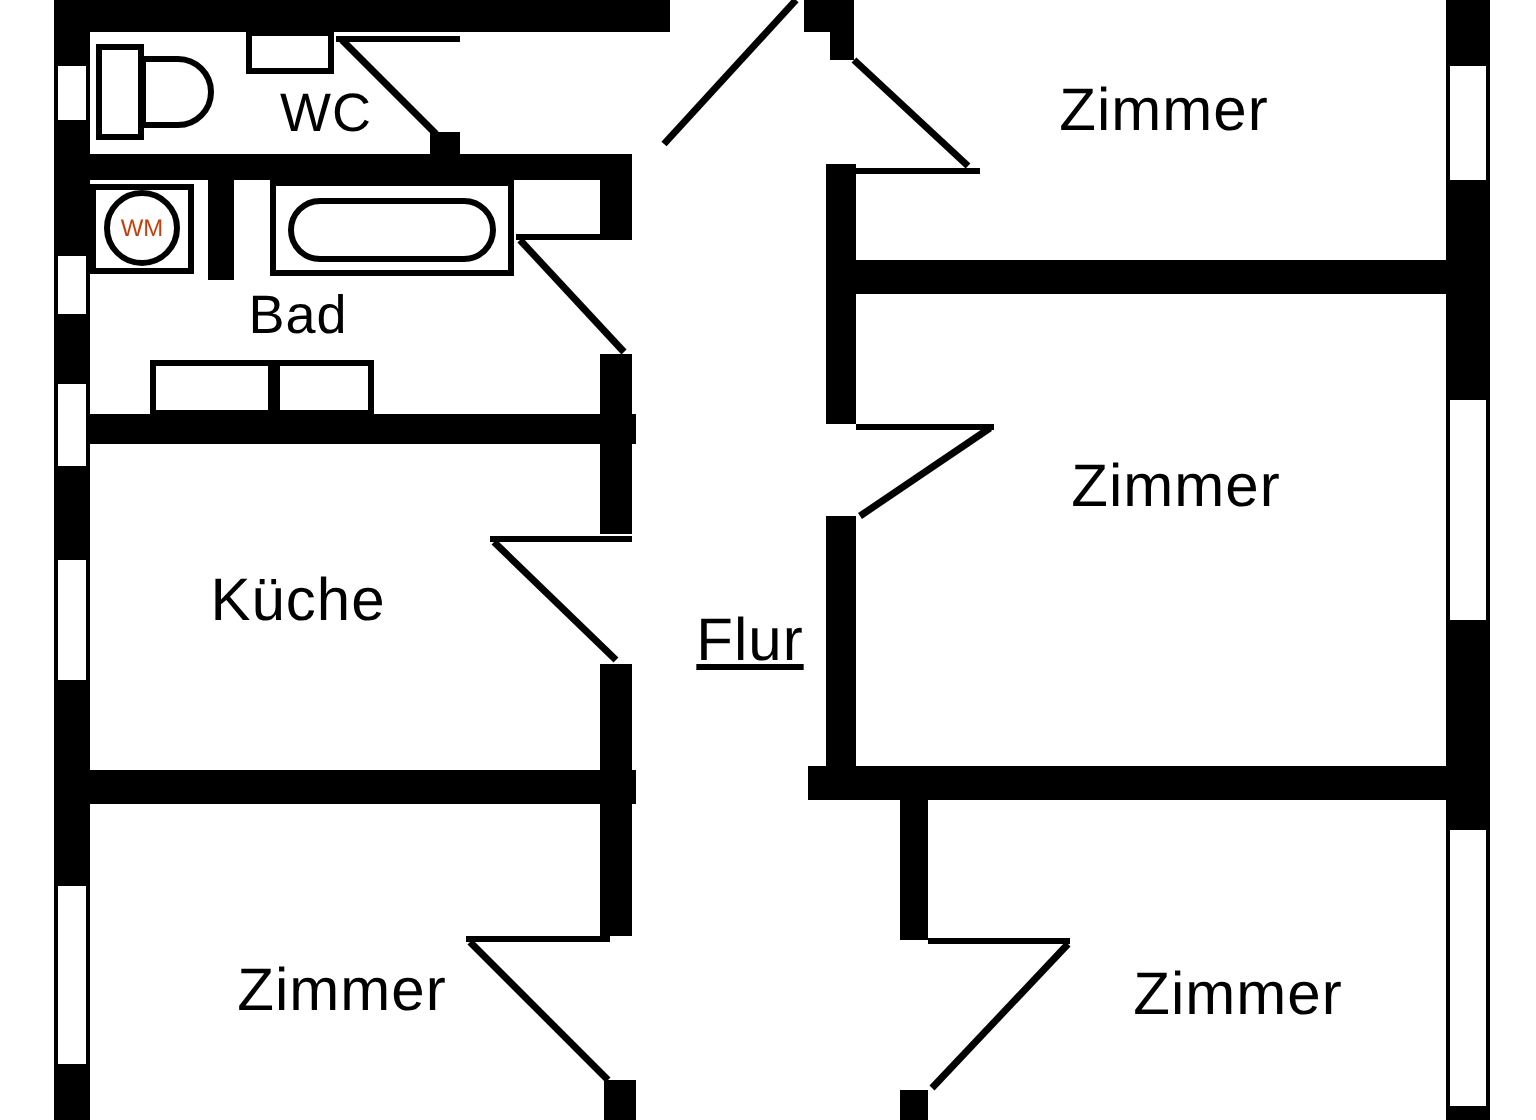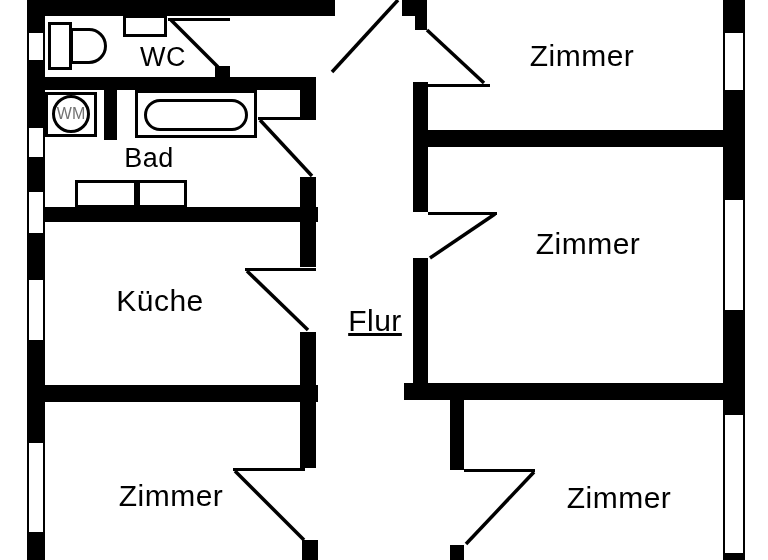--- a/index.html
+++ b/index.html
@@ -14,21 +14,21 @@
   .fixture{position:absolute;background:#ffffff;border:3px solid #000000;box-sizing:border-box;z-index:4;}
   .room-label{
     position:absolute;transform:translate(-50%,-50%);color:#000000;
     white-space:nowrap;z-index:5;letter-spacing:0.5px;
   }
   .wm-circle{
     position:absolute;left:52px;top:95px;width:38px;height:38px;border:3px solid #000000;
     border-radius:50%;box-sizing:border-box;z-index:5;display:flex;align-items:center;justify-content:center;
     background:#ffffff;
   }
-  .wm-text{font-size:16px;color:#737373;letter-spacing:0px;}
+  .wm-text{font-size:12px;color:#c2410c;letter-spacing:0px;}
   .toilet-bowl{border-radius:0 18px 18px 0;}
   .tub-inner{border-radius:16px;}
 </style>
 </head>
 <body>
 
 <div id="plan">
 
   <svg id="door-leaves" width="768" height="560" viewBox="0 0 768 560">
       <line x1="171" y1="20" x2="218" y2="67" stroke="#000000" stroke-width="3.5"></line>
@@ -49,21 +49,21 @@
   <div class="wm-circle">
     <span class="wm-text">WM</span>
   </div>
   <div class="fixture" style="left:135px;top:90px;width:122px;height:48px;"></div>
   <div class="fixture tub-inner" style="left:144px;top:99px;width:104px;height:32px;"></div>
   <div class="fixture" style="left:75px;top:180px;width:62px;height:28px;"></div>
   <div class="fixture" style="left:137px;top:180px;width:50px;height:28px;"></div>
 
   <div class="room-label" style="left:163px;top:57px;font-size:27px;">WC</div>
   <div class="room-label" style="left:149px;top:158px;font-size:27px;">Bad</div>
-  <div class="room-label" style="left:160px;top:301px;font-size:30px;text-align:right;">Küche</div>
+  <div class="room-label" style="left:149px;top:301px;font-size:30px;text-align:right;">Küche</div>
   <div class="room-label" style="left:375px;top:321px;font-size:30px;text-decoration:underline;">Flur</div>
   <div class="room-label" style="left:582px;top:56px;font-size:30px;">Zimmer</div>
   <div class="room-label" style="left:588px;top:244px;font-size:30px;">Zimmer</div>
   <div class="room-label" style="left:171px;top:496px;font-size:30px;">Zimmer</div>
   <div class="room-label" style="left:619px;top:498px;font-size:30px;">Zimmer</div>
 
 <div class="wall" style="left: 27px; top: 0px; width: 308px; height: 16px;"></div>
     <div class="wall" style="left: 27px; top: 0px; width: 18px; height: 33px;"></div>
     <div class="wall" style="left: 27px; top: 60px; width: 18px; height: 68px;"></div>
     <div class="wall" style="left: 27px; top: 157px; width: 18px; height: 35px;"></div>

